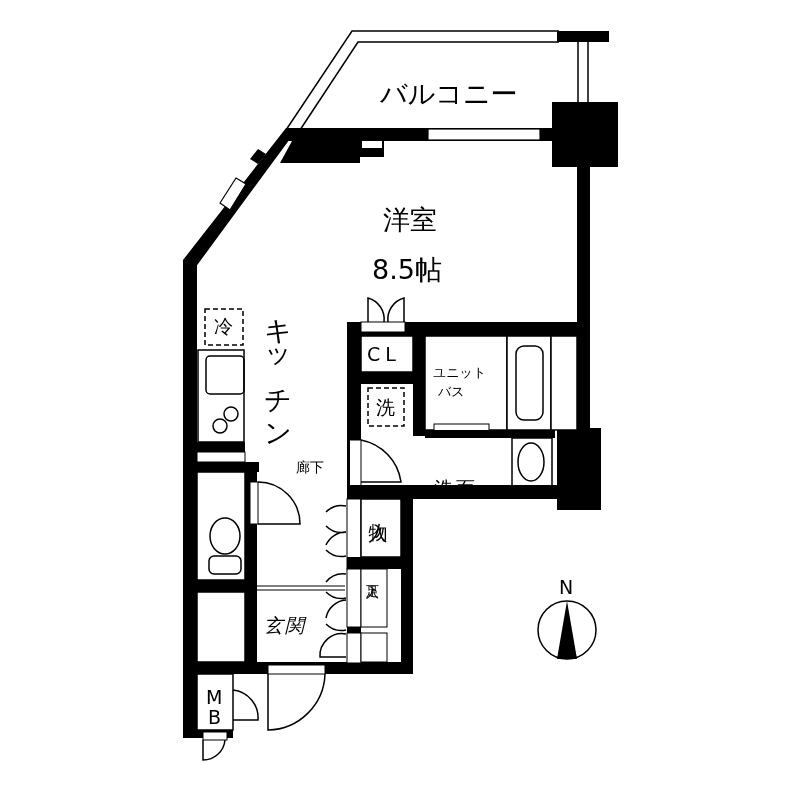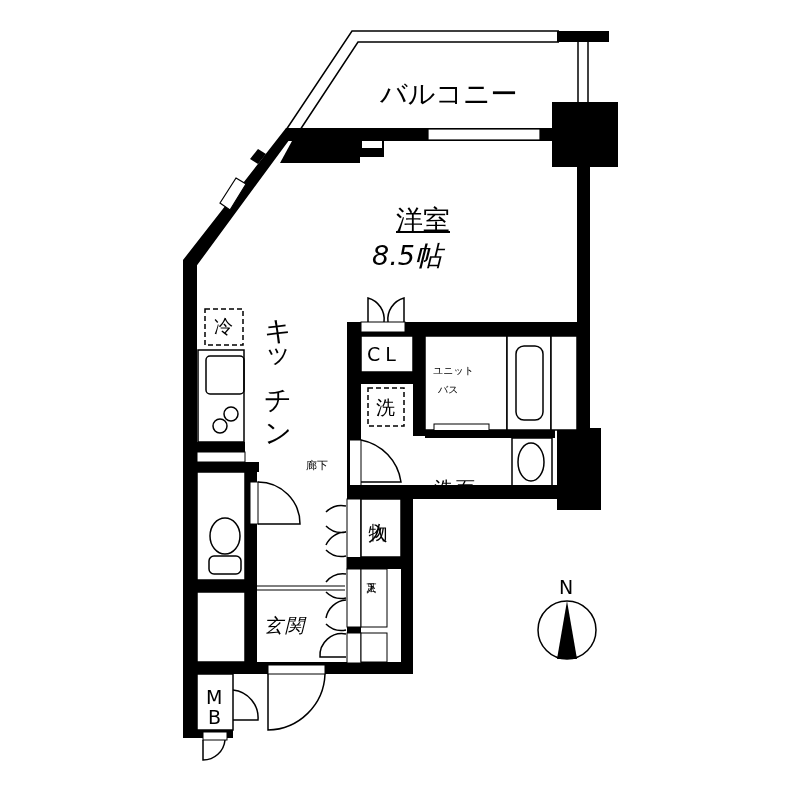--- a/index.html
+++ b/index.html
@@ -1,22 +1,22 @@
 <!DOCTYPE html>
 <html><head>
 <meta charset="utf-8">
 <style>
   html,body{margin:0;padding:0;background:#ffffff;}
   #plan{position:relative;width:787px;height:787px;overflow:hidden;background:#ffffff;}
   svg{position:absolute;left:0;top:0;}
   .lbl{position:absolute;font-family:"DejaVu Sans","Liberation Sans",sans-serif;color:#000;white-space:nowrap;line-height:1;}
   .lg{font-size:27px;}
   .md{font-size:19px;}
-  .sm{font-size:11px;margin-left:10px;}
-  .xs{font-size:10px;}
+  .sm{font-size:14px;}
+  .xs{font-size:13px;}
   .vert{writing-mode:vertical-rl;text-orientation:upright;}
 </style>
 </head>
 <body>
 
 <div id="plan">
 <svg width="787" height="787" viewBox="0 0 787 787">
 
   <g fill="none" stroke="#000" stroke-width="1.5">
     <polyline points="286,130 352,31 559,31"></polyline>
@@ -120,22 +120,22 @@
   <rect x="203" y="732" width="24" height="8" fill="#fff" stroke="#000" stroke-width="1"></rect>
   <path d="M203,740 L203,760 A22,22 0 0 0 225,740" fill="none" stroke="#000" stroke-width="1.5"></path>
 
   <g>
     <circle cx="567" cy="630" r="29" fill="none" stroke="#000" stroke-width="1.5"></circle>
     <polygon points="567,601 557,659 577,659" fill="#000"></polygon>
   </g>
 </svg>
 
 <span class="lbl lg" style="left:380px;top:80px;">バルコニー</span>
-<span class="lbl lg" style="left:396px;top:206px;text-decoration:underline;">洋室</span>
-<span class="lbl lg" style="left:372px;top:242px;font-style:italic;">8.5帖</span>
+<span class="lbl lg" style="left:383px;top:206px;">洋室</span>
+<span class="lbl lg" style="left:372px;top:256px;">8.5帖</span>
 <span class="lbl lg vert" style="left:265px;top:300px;letter-spacing:4px;">キッチン</span>
 <span class="lbl md" style="left:214px;top:317px;">冷</span>
 <span class="lbl md" style="left:367px;top:345px;letter-spacing:5px;text-align:right;">CL</span>
 <span class="lbl xs" style="left:433px;top:366px;">ユニット</span>
 <span class="lbl xs" style="left:438px;top:385px;">バス</span>
 <span class="lbl md" style="left:376px;top:398px;">洗</span>
 <span class="lbl md" style="left:434px;top:454px;letter-spacing:3px;margin-top:25px;">洗面</span>
 <span class="lbl sm" style="left:296px;top:460px;">廊下</span>
 <span class="lbl md vert" style="left:369px;top:508px;">物入</span>
 <span class="lbl xs vert" style="left:366px;top:575px;">下足入</span>

